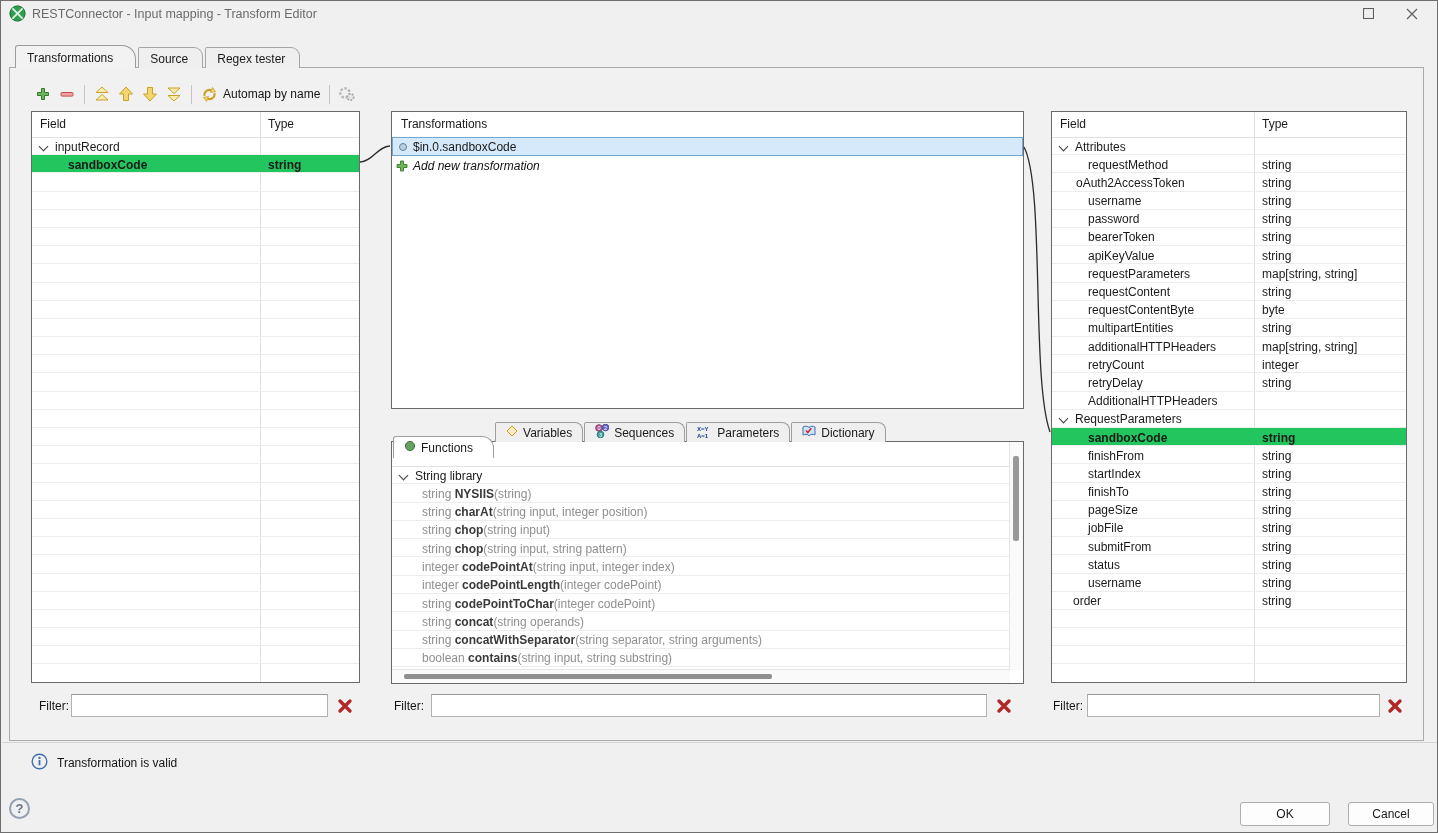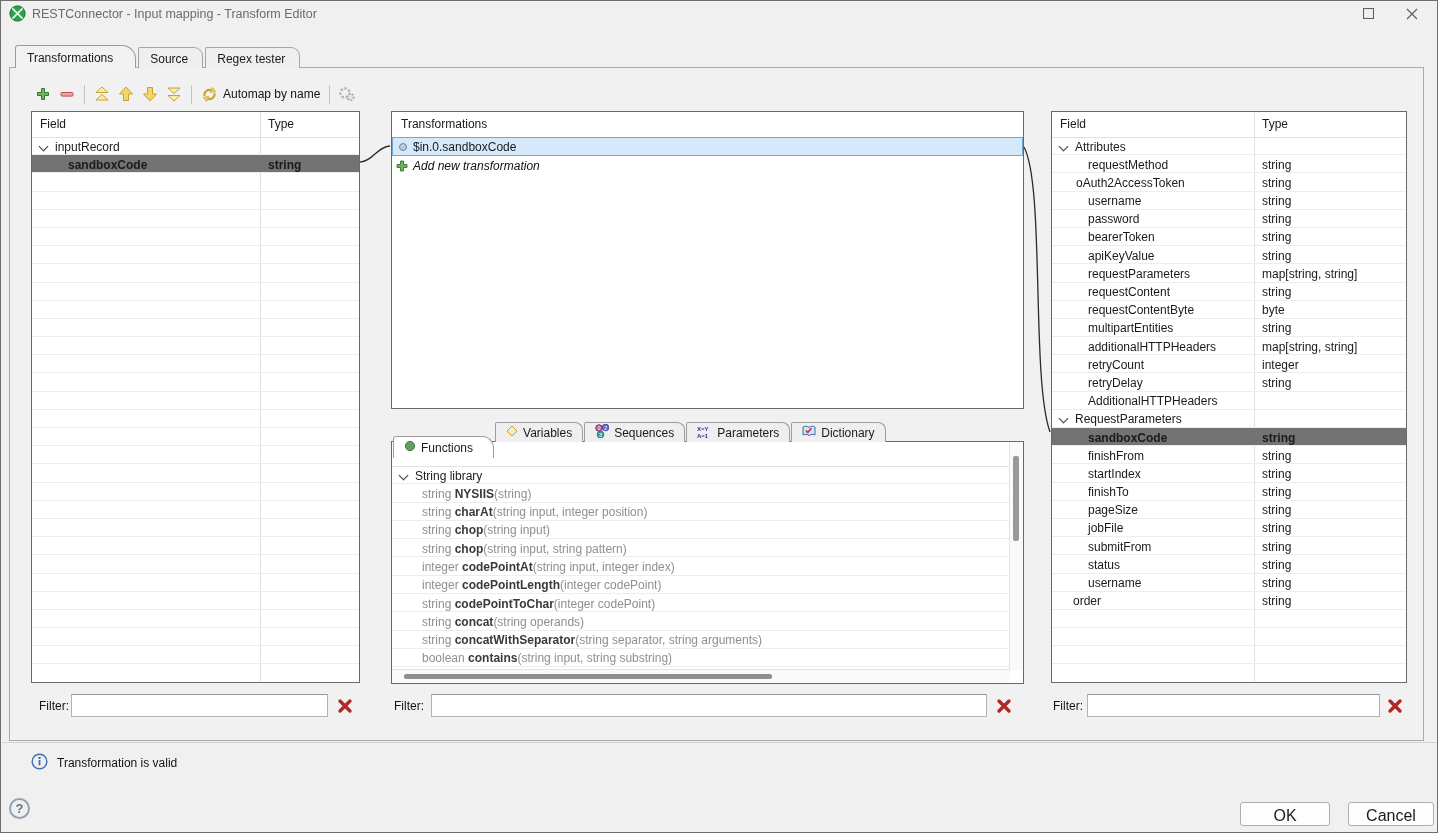--- a/index.html
+++ b/index.html
@@ -35,21 +35,21 @@
   #right-table{left:1050px;top:110px;width:356px;height:572px;}
   .thead{position:relative;height:25px;border-bottom:1px solid #e2e2e2;}
   .thead .hcell{position:absolute;top:5px;color:#1a1a1a;}
   .cdiv{position:absolute;top:0;bottom:0;width:1px;background:#e0e0e0;z-index:0;}
   .rows{position:absolute;top:25px;left:0;right:0;bottom:0;overflow:hidden;z-index:1;}
   .trow{height:18.2px;border-bottom:1px solid #ededed;display:flex;box-sizing:border-box;}
   .trow .cf{box-sizing:border-box;padding-top:2.5px;white-space:nowrap;overflow:hidden;}
   .trow .ct{flex:1;padding:2.5px 0 0 8px;white-space:nowrap;overflow:hidden;}
   #left-table .cf{flex:0 0 228px;}
   #right-table .cf{flex:0 0 202px;}
-  .hl{background:#737373;}
+  .hl{background:#22c55e;}
   .b{font-weight:bold;}
   .chev{display:inline-block;width:6px;height:6px;border-right:1.6px solid #3c3c3c;
         border-bottom:1.6px solid #3c3c3c;transform:rotate(45deg);margin:0 8px 1px 0;}
   
   #transform-table{left:390px;top:110px;width:633px;height:298px;}
   #transform-table .hcell{left:9px;}
   .sel-row{position:absolute;left:0;right:0;top:25px;height:19px;background:#d5e9fb;
         border:1px solid #71a7d2;box-sizing:border-box;display:flex;align-items:center;padding-left:6px;}
   .sel-dot{width:8px;height:8px;border-radius:50%;background:#b9cfdf;border:1.5px solid #5f82a0;box-sizing:border-box;}
   .sel-label{margin-left:6px;}
@@ -79,21 +79,21 @@
         background:#fff;box-sizing:border-box;padding:0 5px;font:12px "Liberation Sans",sans-serif;}
   .filter-x{position:absolute;top:697px;width:16px;height:16px;}
   
   #footer-sep{position:absolute;left:1px;top:741px;width:1435px;height:1px;background:#d4d4d4;}
   #status-icon{position:absolute;left:30px;top:752px;}
   #status-text{position:absolute;left:56px;top:755px;color:#141414;}
   #help-btn{position:absolute;left:8px;top:797px;width:21px;height:21px;border:2px solid #93a1b1;
         border-radius:50%;box-sizing:border-box;display:flex;align-items:center;justify-content:center;
         color:#64758a;font-weight:bold;font-size:13px;}
   .btn{position:absolute;top:801px;height:24px;background:#fdfdfd;border:1px solid #aeaeae;
-        border-radius:3px;box-sizing:border-box;text-align:center;padding-top:4px;font-size:16px;color:#1a1a1a;}
+        border-radius:3px;box-sizing:border-box;text-align:center;padding-top:4px;font-size:12px;color:#1a1a1a;}
   #btn-ok{left:1239px;width:90px;}
   #btn-cancel{left:1347px;width:86px;}
   #connectors{position:absolute;left:0;top:0;width:1438px;height:833px;pointer-events:none;z-index:3;}
 </style>
 </head>
 <body>
 
 <div id="window">
 
   <div id="titlebar">

